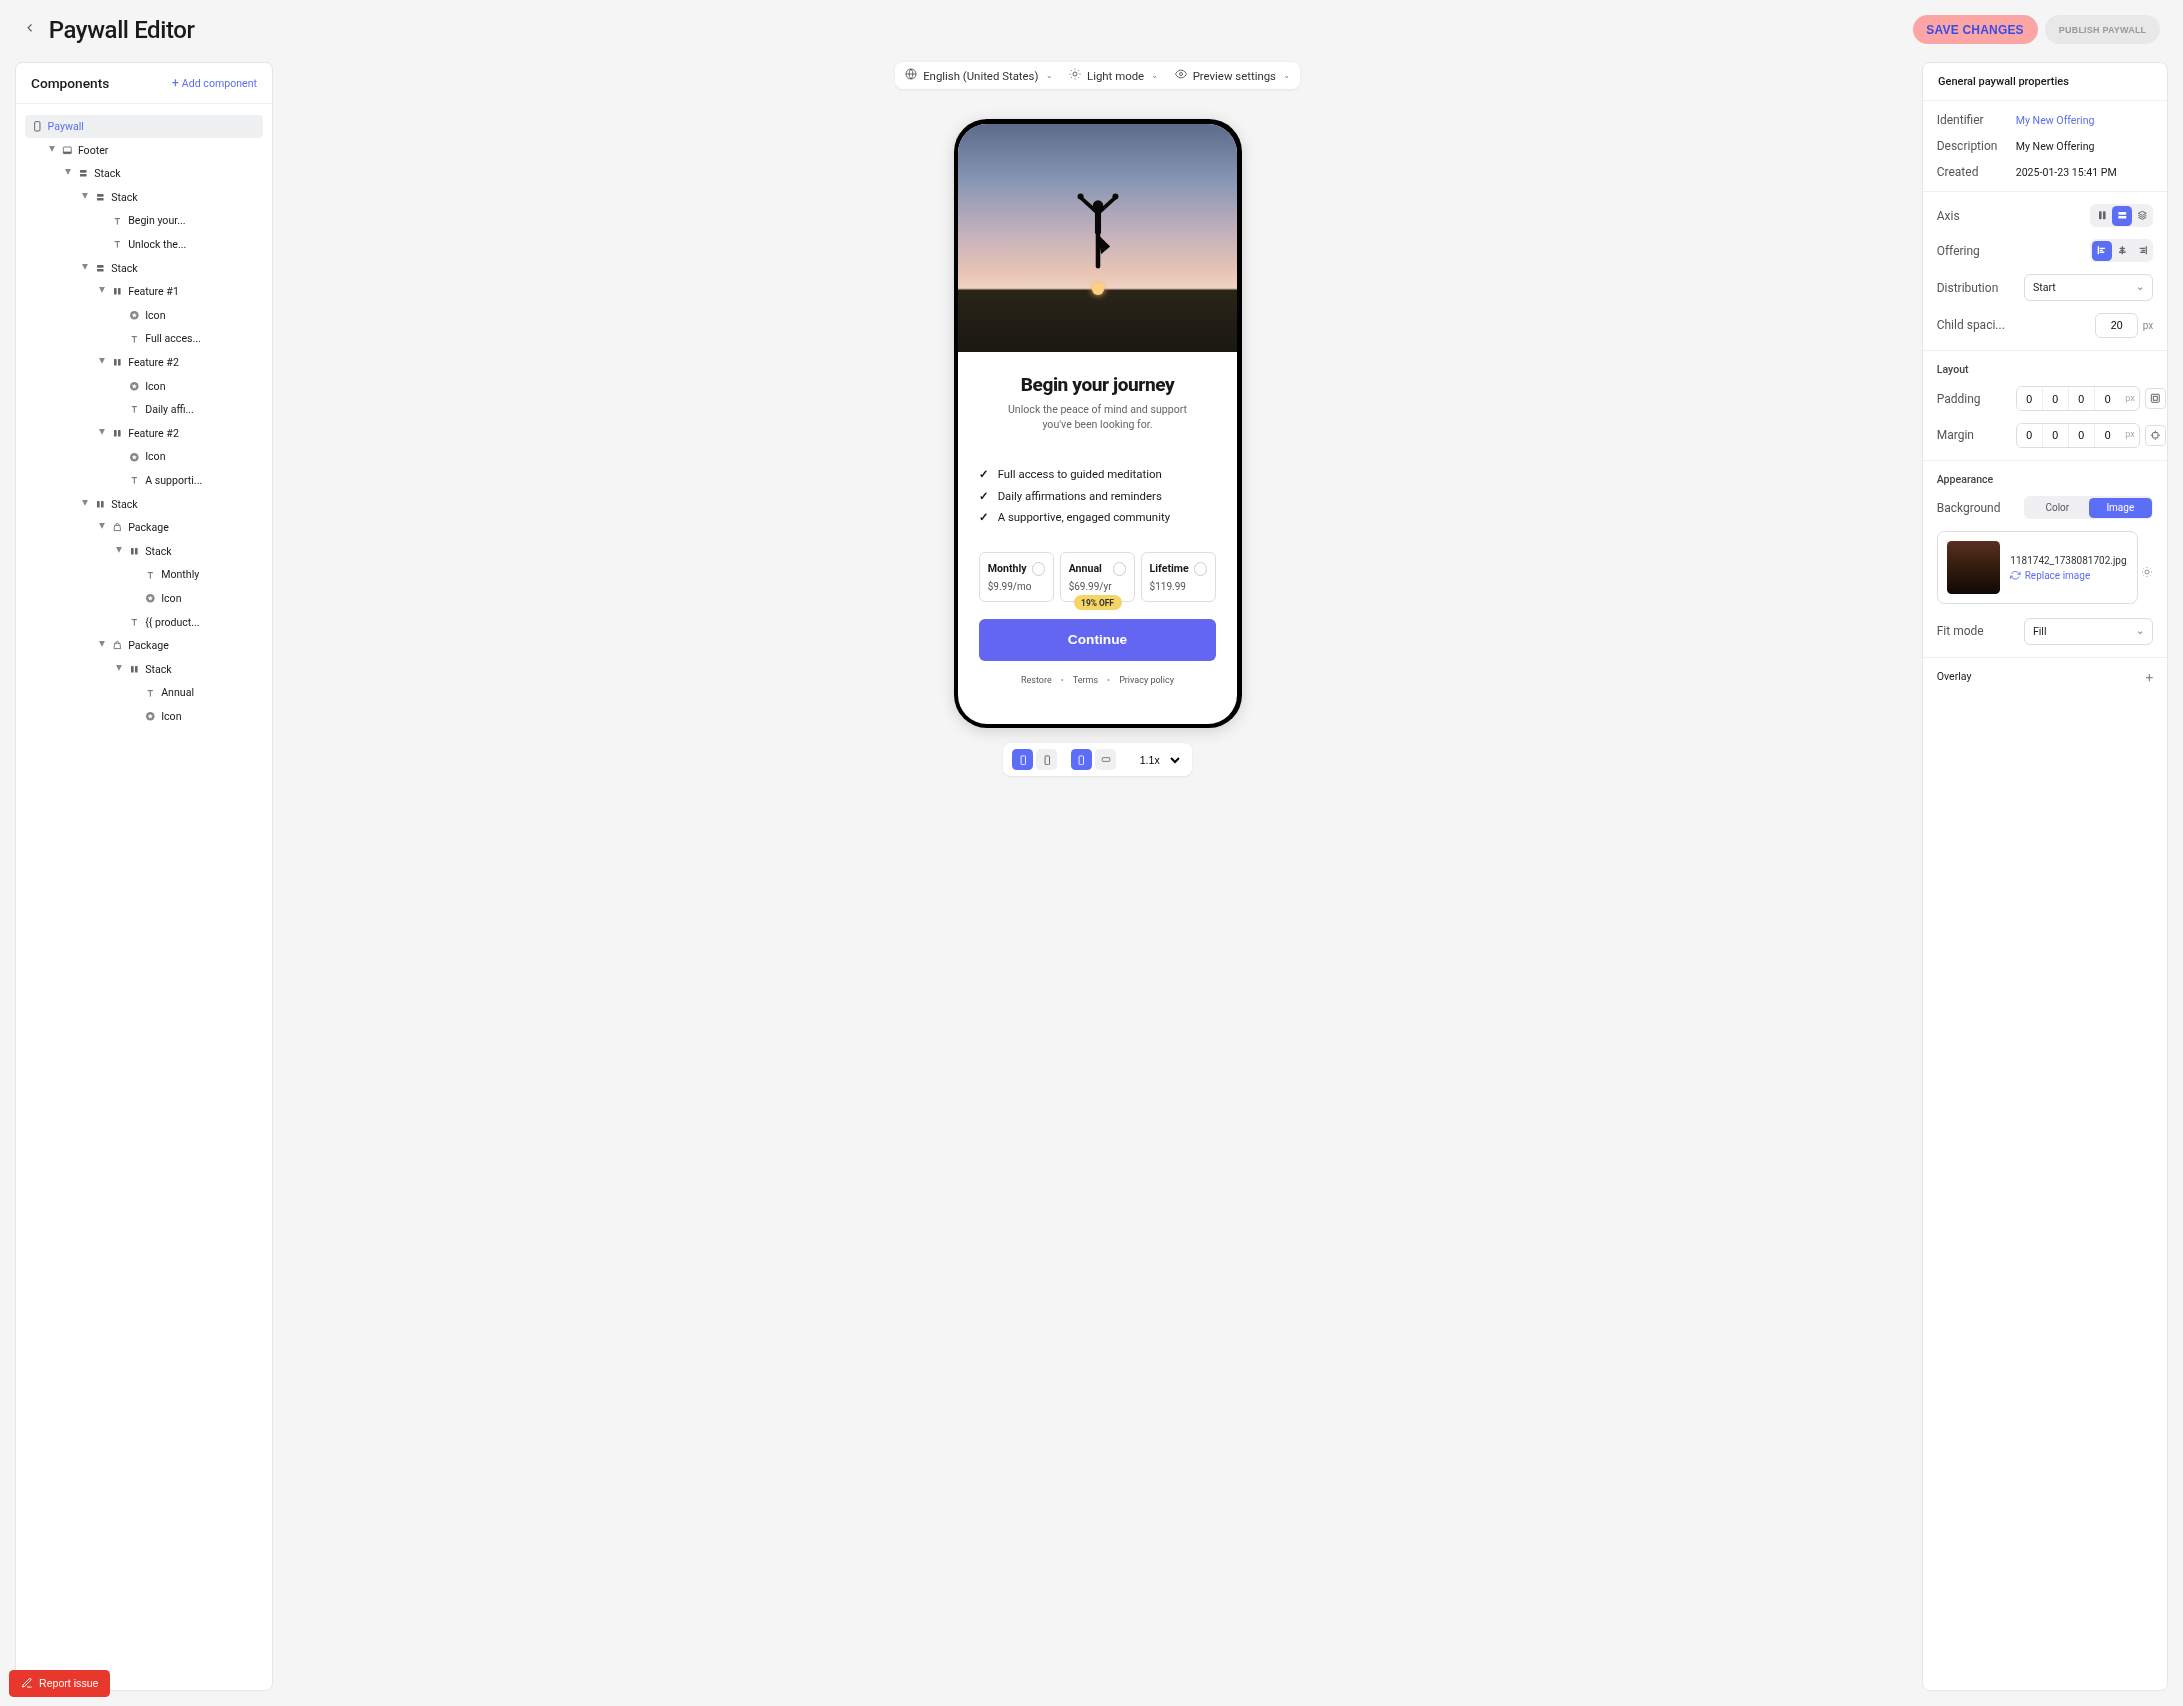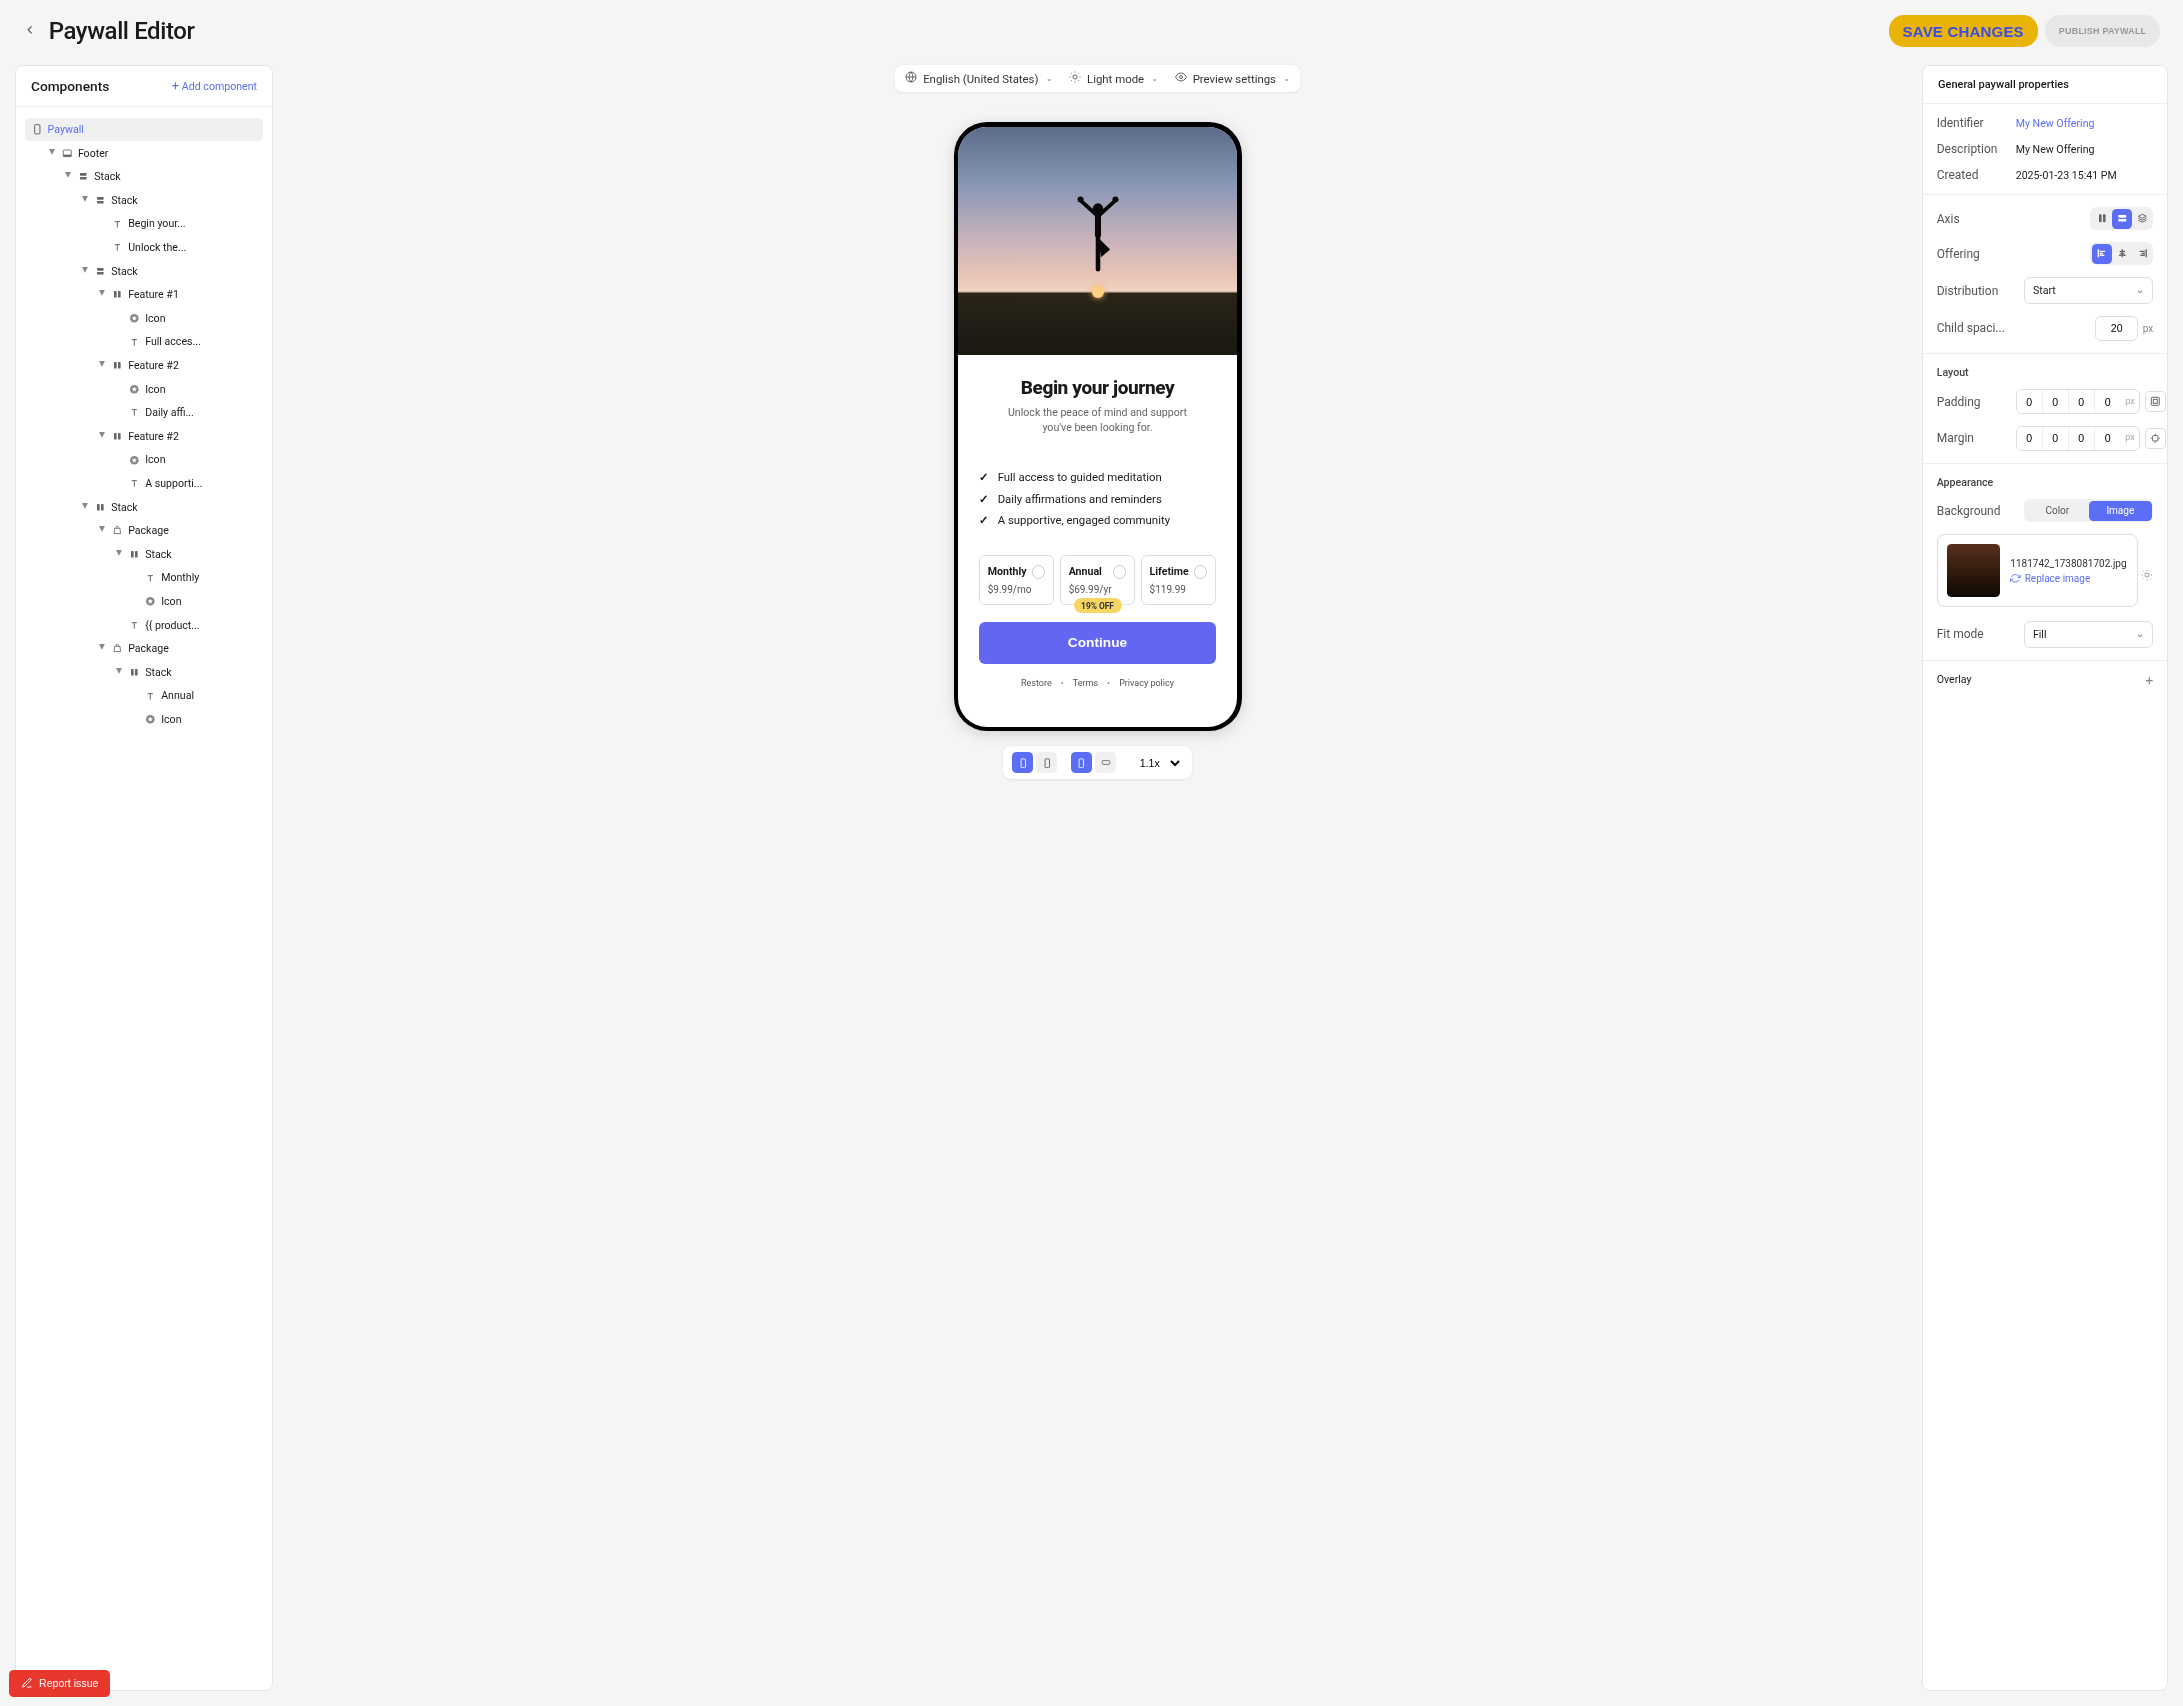--- a/index.html
+++ b/index.html
@@ -5,21 +5,21 @@
 * { box-sizing: border-box; margin: 0; padding: 0; }
 body { font-family: -apple-system, BlinkMacSystemFont, 'Segoe UI', Roboto, Helvetica, Arial, sans-serif; background: #f5f5f5; color: #1a1a1a; font-size: 10.6px; }
 
 .app { display: flex; flex-direction: column; height: 100vh; justify-content: flex-end; }
 
 .topbar { display: flex; align-items: center; justify-content: space-between; padding: 15px 23px 18px 23px; }
 .topbar-left { display: flex; align-items: center; gap: 12px; }
 .back-btn { cursor: pointer; color: #555; }
 .page-title { font-size: 24px; font-weight: 500; letter-spacing: -0.4px; }
 .topbar-right { display: flex; gap: 7.6px; }
-.btn-save { background: #eab308; color: #3a4de8; border: none; padding: 7.6px 13.7px; border-radius: 15px; font-size: 15px; font-weight: 700; letter-spacing: 0.2px; cursor: pointer; }
+.btn-save { background: #fca5a5; color: #3a4de8; border: none; padding: 7.6px 13.7px; border-radius: 15px; font-size: 12px; font-weight: 700; letter-spacing: 0.2px; cursor: pointer; }
 .btn-publish { background: #e8e8e8; color: #999; border: none; padding: 7.6px 13.7px; border-radius: 15px; font-size: 9px; font-weight: 700; letter-spacing: 0.2px; cursor: default; }
 
 .main { display: flex; flex: 1; gap: 0; padding: 0 15px 15px 15px; min-height: 0; }
 
 .left-panel { width: 258px; background: #fff; border: 0.8px solid #e5e5e5; border-radius: 7.6px; display: flex; flex-direction: column; overflow: hidden; }
 .panel-header { display: flex; justify-content: space-between; align-items: center; padding: 12px 15px; font-size: 13.7px; font-weight: 500; border-bottom: 0.8px solid #eee; }
 .add-comp { color: #5b6ef5; font-size: 10.6px; cursor: pointer; display: flex; align-items: center; gap: 3px; font-weight: 400; }
 .tree-scroll { flex: 1; overflow-y: auto; padding: 10.6px 9px 6px 9px; position: relative; }
 .tree-scroll::-webkit-scrollbar { width: 5.3px; }
 .tree-scroll::-webkit-scrollbar-thumb { background: #ccc; border-radius: 3px; }

